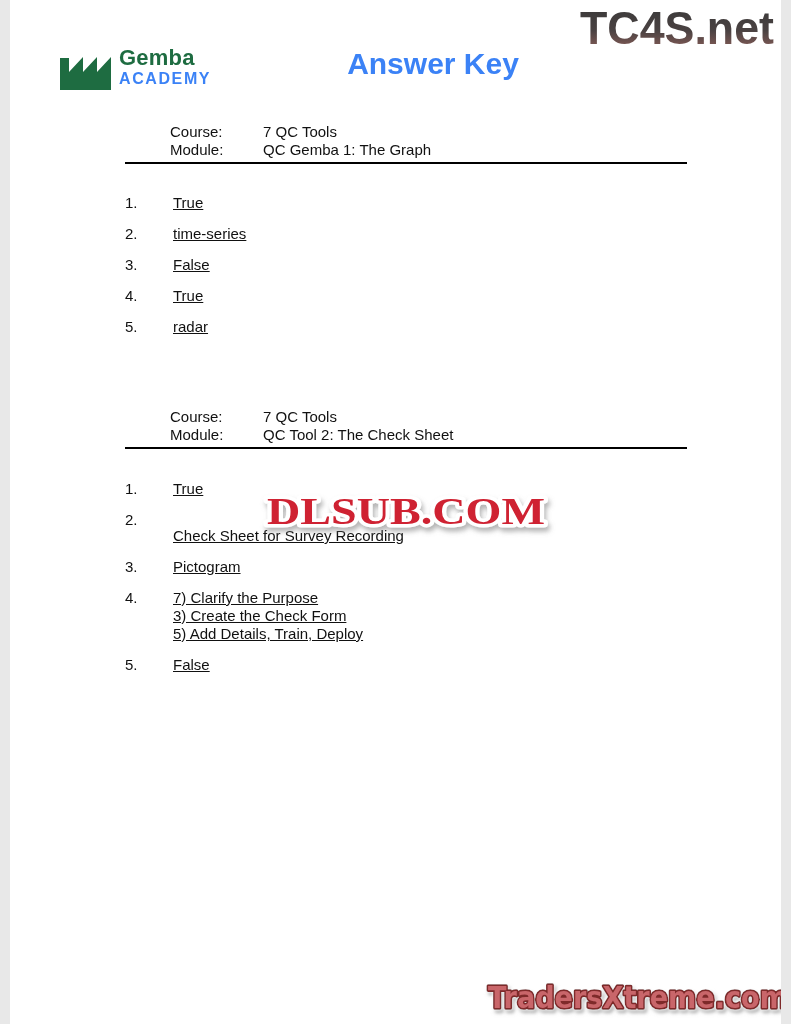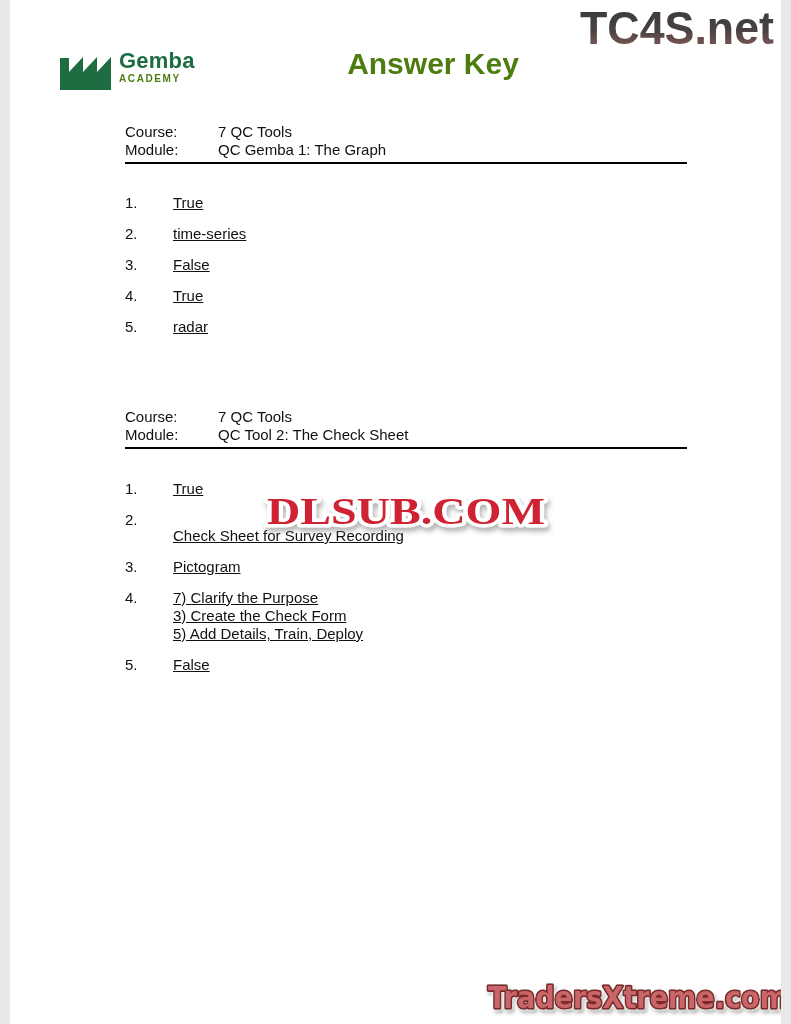--- a/index.html
+++ b/index.html
@@ -16,40 +16,40 @@
   .logo{
     position:absolute;left:50px;top:44px;
     display:flex;align-items:center;gap:7px;
   }
   .logo-text{line-height:1;}
   .logo-name{
     font-size:22px;font-weight:bold;color:#1e6c41;
     letter-spacing:0.2px;display:block;
   }
   .logo-subname{
-    font-size:10px;font-weight:bold;color:#4d7c0f;
+    font-size:16px;font-weight:bold;color:#3b82f6;
     letter-spacing:1.6px;display:block;margin-top:2px;
   }
   .doc-title{
     position:absolute;left:75px;right:0;top:47px;
     text-align:center;
-    font-size:30px;font-weight:bold;color:#4d7c0f;
+    font-size:30px;font-weight:bold;color:#3b82f6;
   }
   
   .wm-topright{position:absolute;top:0;right:0;}
   .wm-center{position:absolute;left:246px;top:482px;}
   .wm-bottomright{position:absolute;left:466px;top:970px;}
   
   .section-header{
     position:absolute;left:115px;width:562px;
     border-bottom:2px solid #000;
     padding-bottom:3px;
     font-size:15px;line-height:18px;
   }
-  .hdr-row{display:flex;}
+  .hdr-row{display:flex;margin-left:45px;}
   .hdr-label{width:93px;flex-shrink:0;}
   #section1-header{top:123px;}
   #section2-header{top:408px;}
   
   .answers{
     position:absolute;left:115px;width:562px;
     font-size:15px;line-height:18px;
   }
   #answers1{top:194px;}
   #answers2{top:480px;}

